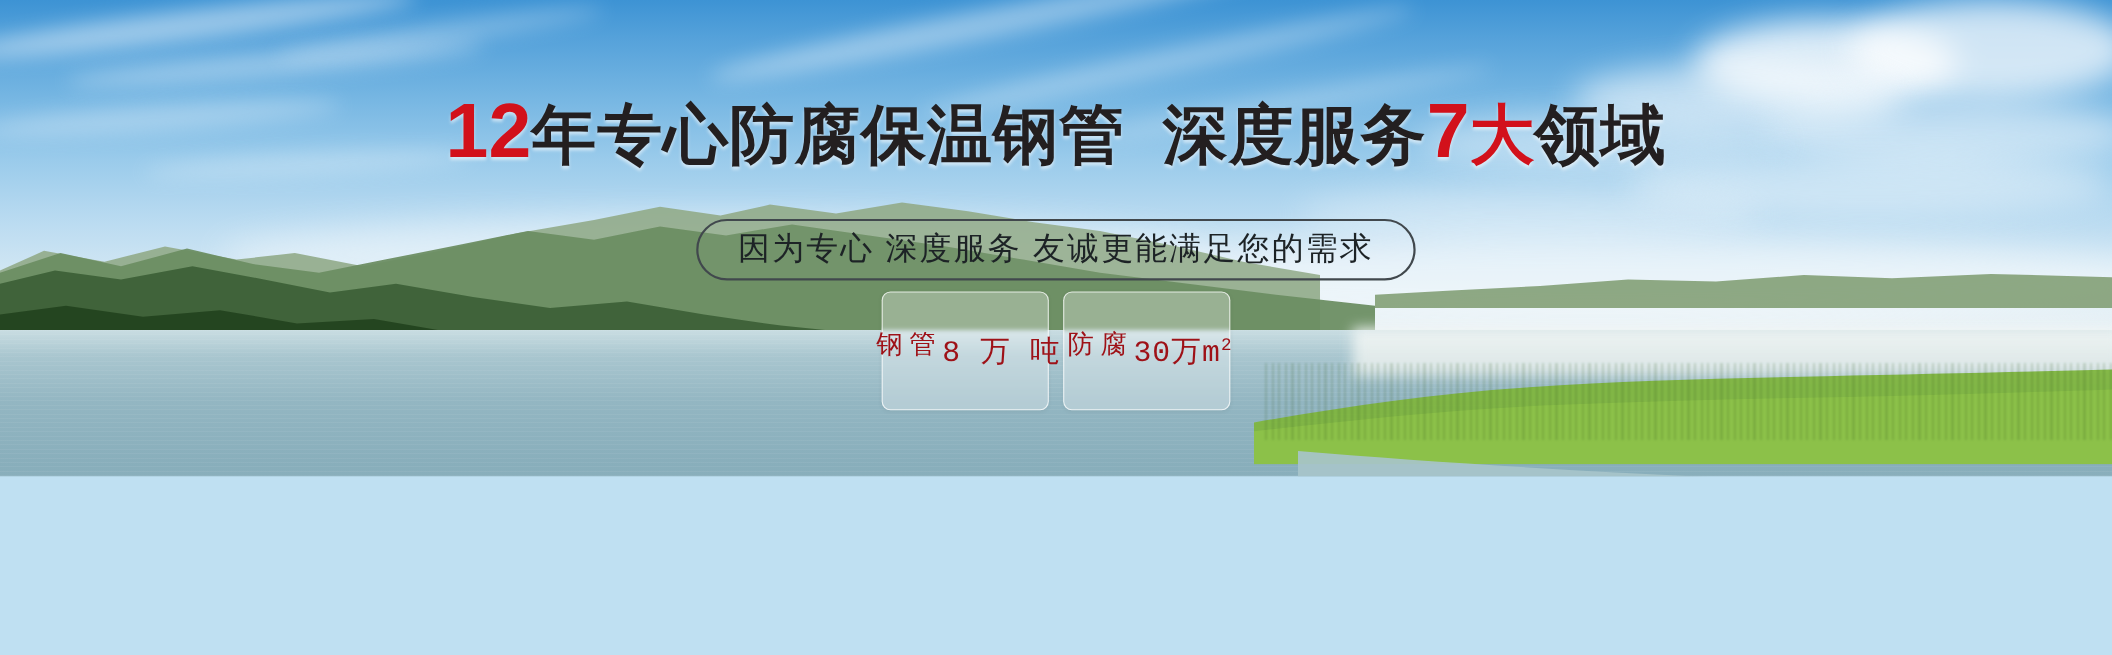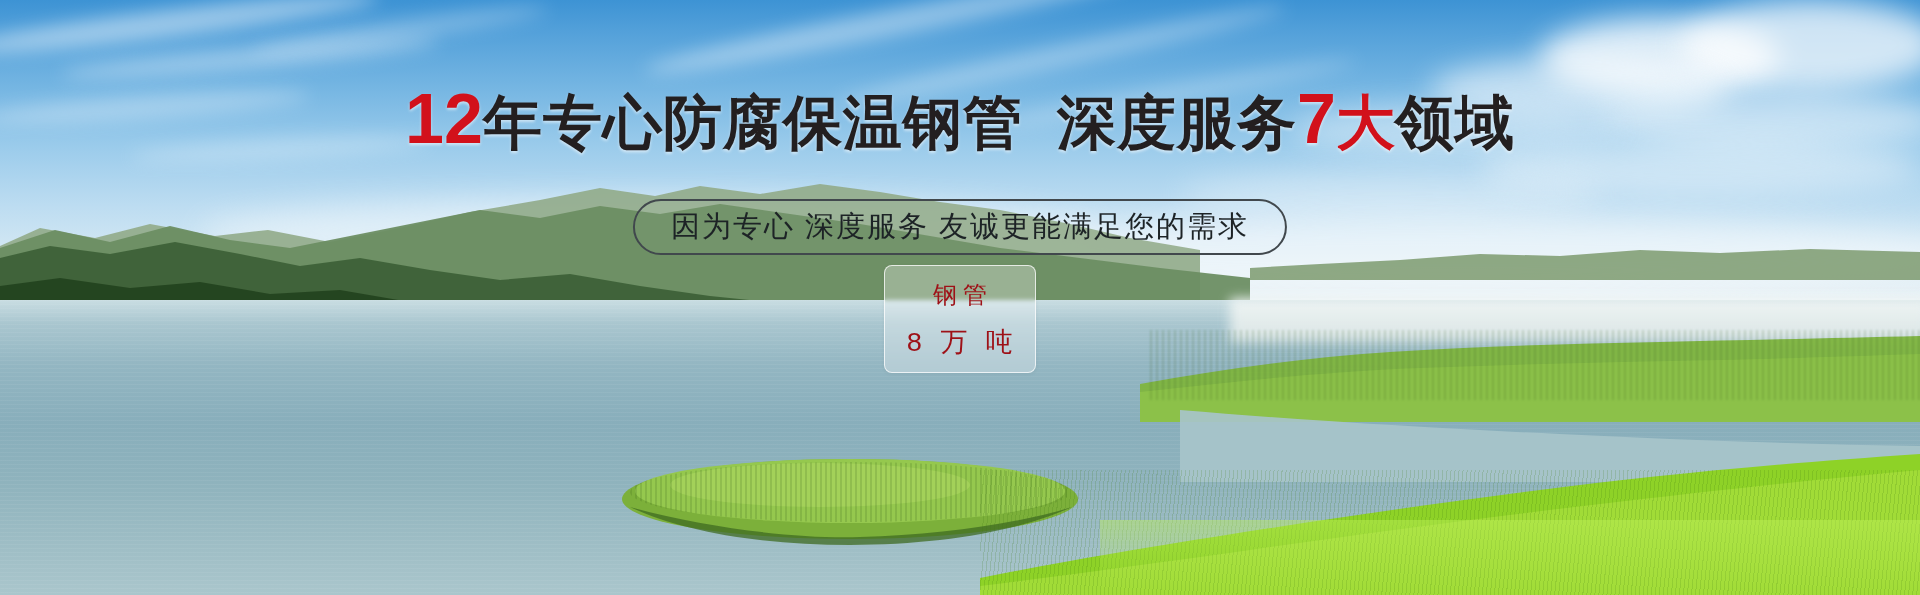--- a/index.html
+++ b/index.html
@@ -1,21 +1,21 @@
 <!DOCTYPE html>
 <html><head>
 <meta charset="utf-8">
 <style>
   html,body{margin:0;padding:0;}
   body{
     width:1920px;height:595px;overflow:hidden;
     font-family:"Liberation Sans","DejaVu Sans",sans-serif;
     background:#bfe0f2;
   }
-  #banner{position:relative;width:1920px;height:595px;overflow:hidden;}
+  #banner{position:relative;width:1920px;height:433px;overflow:hidden;}
 
   
   .sky{
     position:absolute;left:0;top:0;width:1920px;height:330px;
     background:linear-gradient(to bottom,#3d93d4 0%,#54a1da 10%,#74b5e2 26%,#9acbeb 44%,#bcdcf1 62%,#d6e9f4 78%,#e8f1f5 92%,#eef3f5 100%);
   }
   .cloud{position:absolute;border-radius:50%;background:#ffffff;filter:blur(14px);pointer-events:none;}
   .wisp{position:absolute;background:#ffffff;filter:blur(9px);border-radius:50%;pointer-events:none;}
 
   
@@ -62,21 +62,21 @@
   .cards{
     position:absolute;left:50%;top:265px;transform:translateX(-50%);
     display:flex;gap:13px;
   }
   .card{
     width:150px;height:106px;
     border:1px solid rgba(255,255,255,0.75);
     border-radius:8px;
     background:rgba(255,255,255,0.30);
     backdrop-filter:blur(2px);
-    display:flex;flex-direction:column;
+    display:flex;
     align-items:center;justify-content:center;
     box-shadow:0 1px 4px rgba(0,0,0,0.05);
   }
   .card-label{
     font-size:24px;color:#9e1117;letter-spacing:6px;
     text-indent:6px;margin-bottom:13px;white-space:nowrap;
   }
   .card-value{
     font-size:27px;color:#9e1117;letter-spacing:1px;white-space:nowrap;
     font-family:Liberation Mono, monospace;
@@ -183,17 +183,23 @@
 
   <div class="cards">
 
     <div class="card">
       <div class="card-label">钢管</div>
       <div class="card-value">
         <span>8 万 吨</span>
       </div>
     </div>
 
+    <div class="card">
+      <div class="card-label">防腐</div>
+      <div class="card-value">
+        <span>30万m</span><sup>2</sup>
+      </div>
+    </div>
 
 
   </div>
 
 </div>
 
 </body></html>

